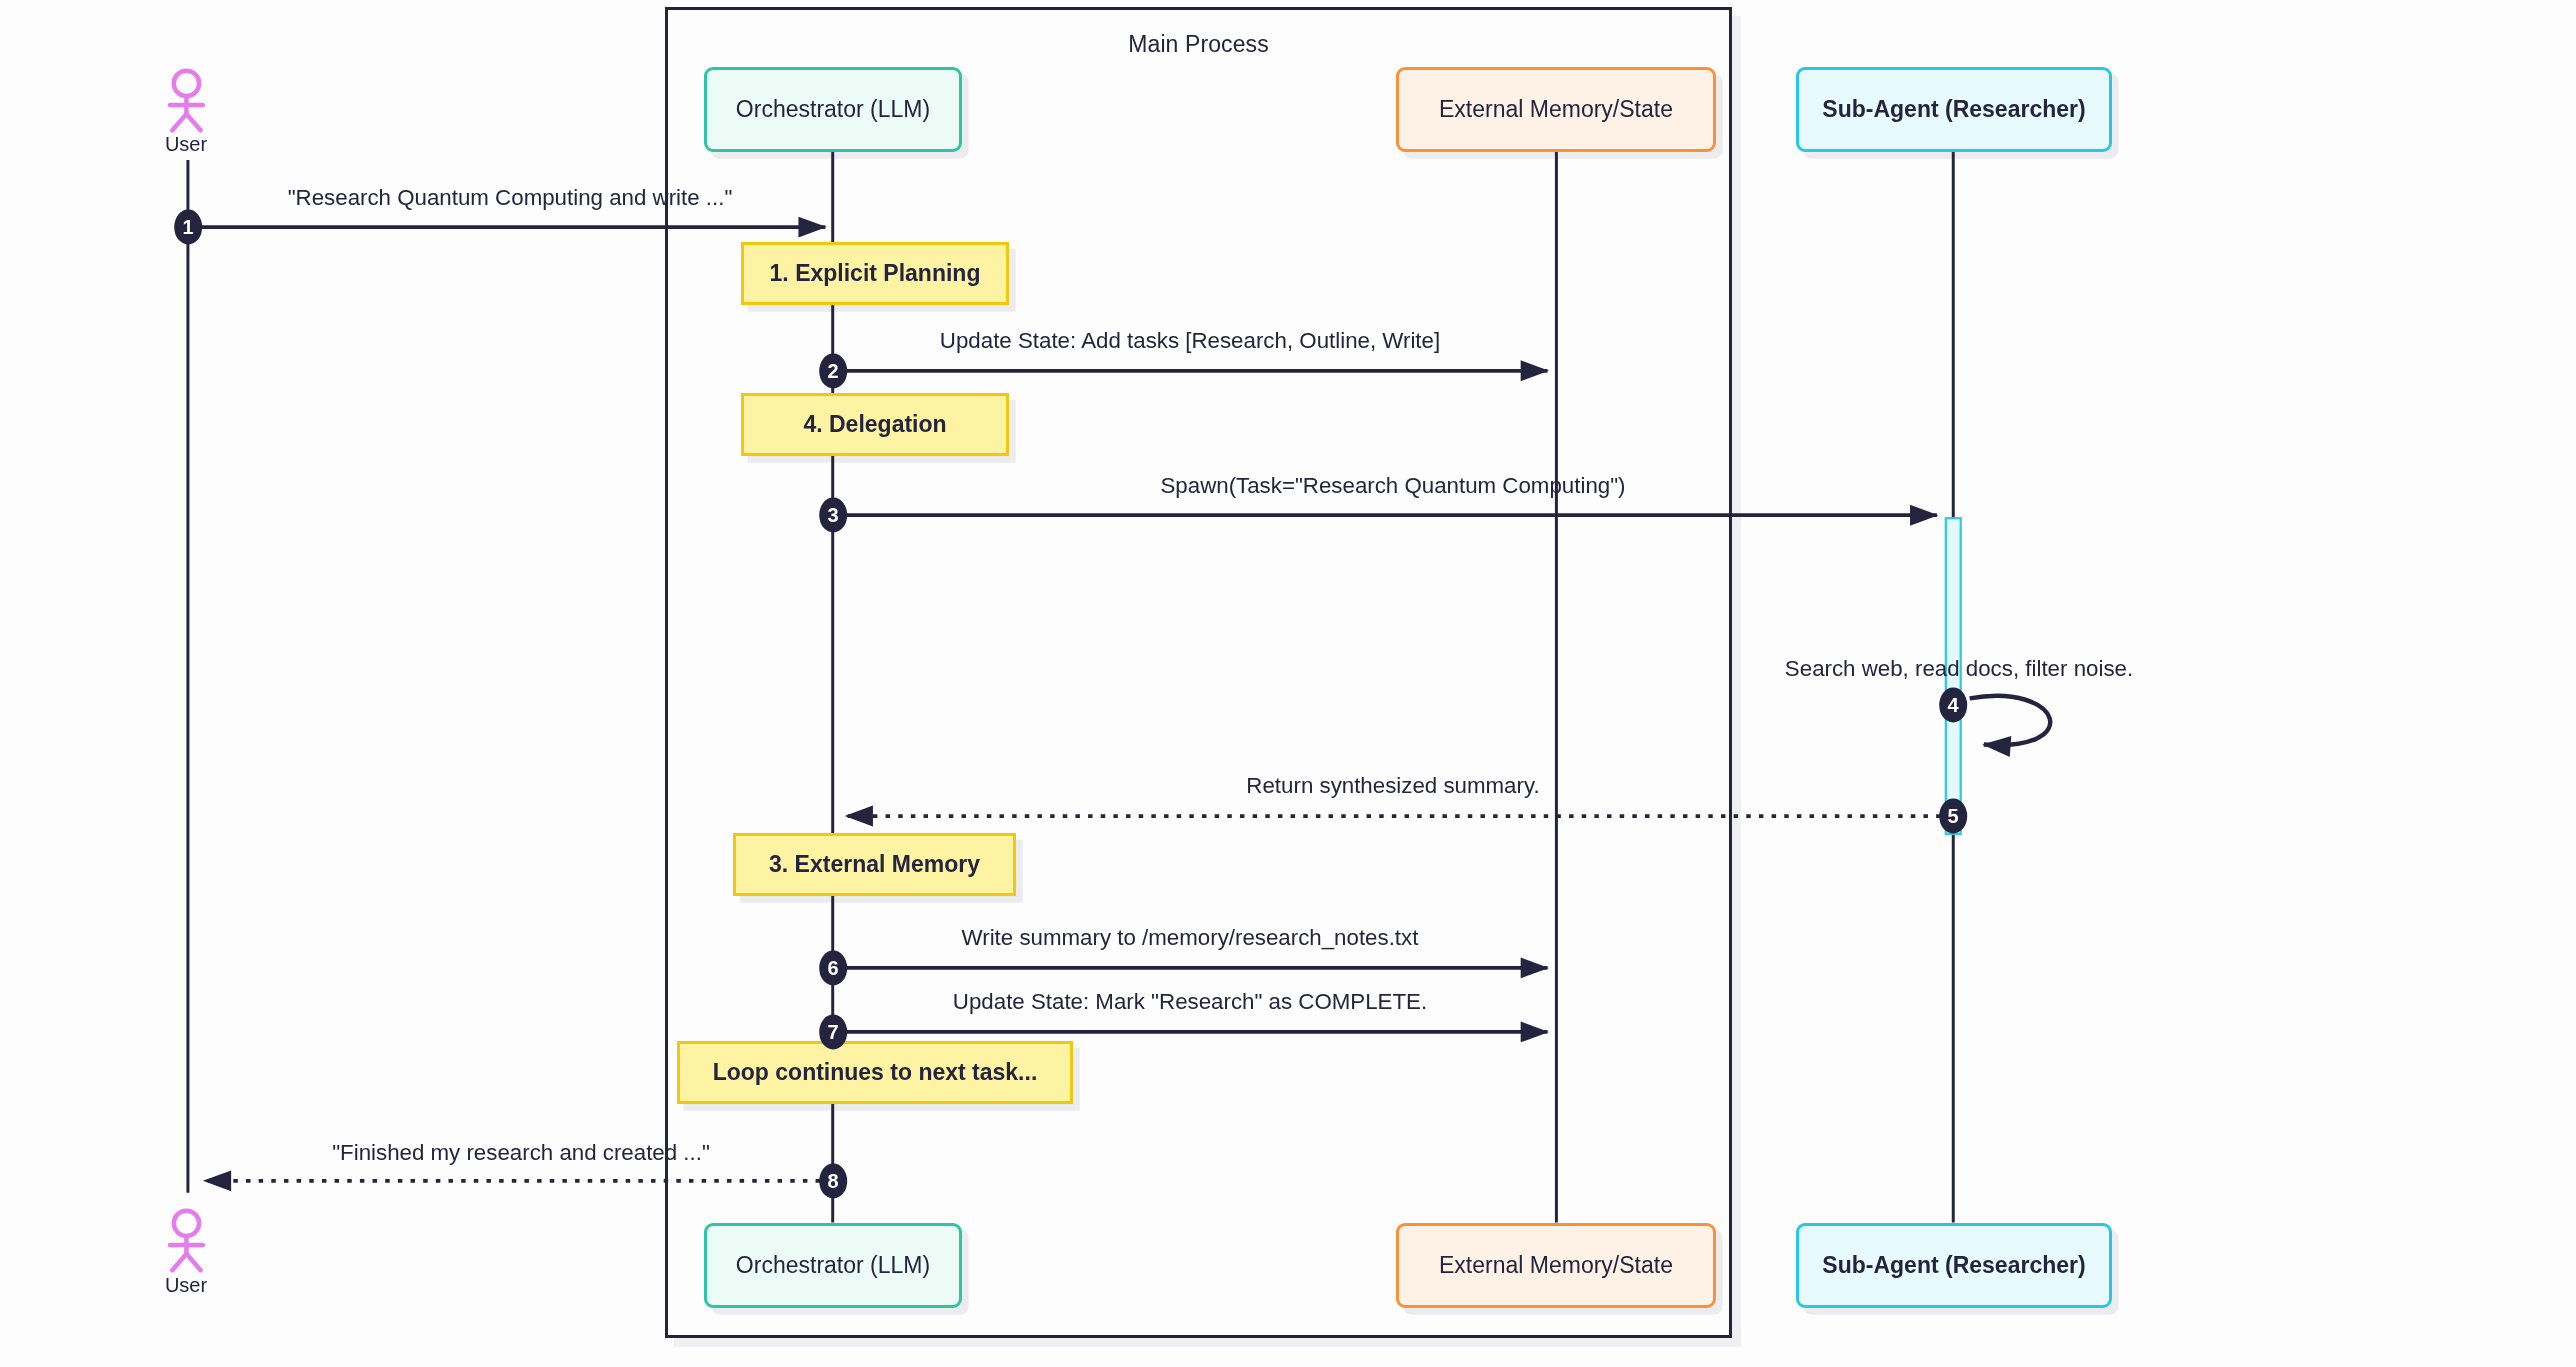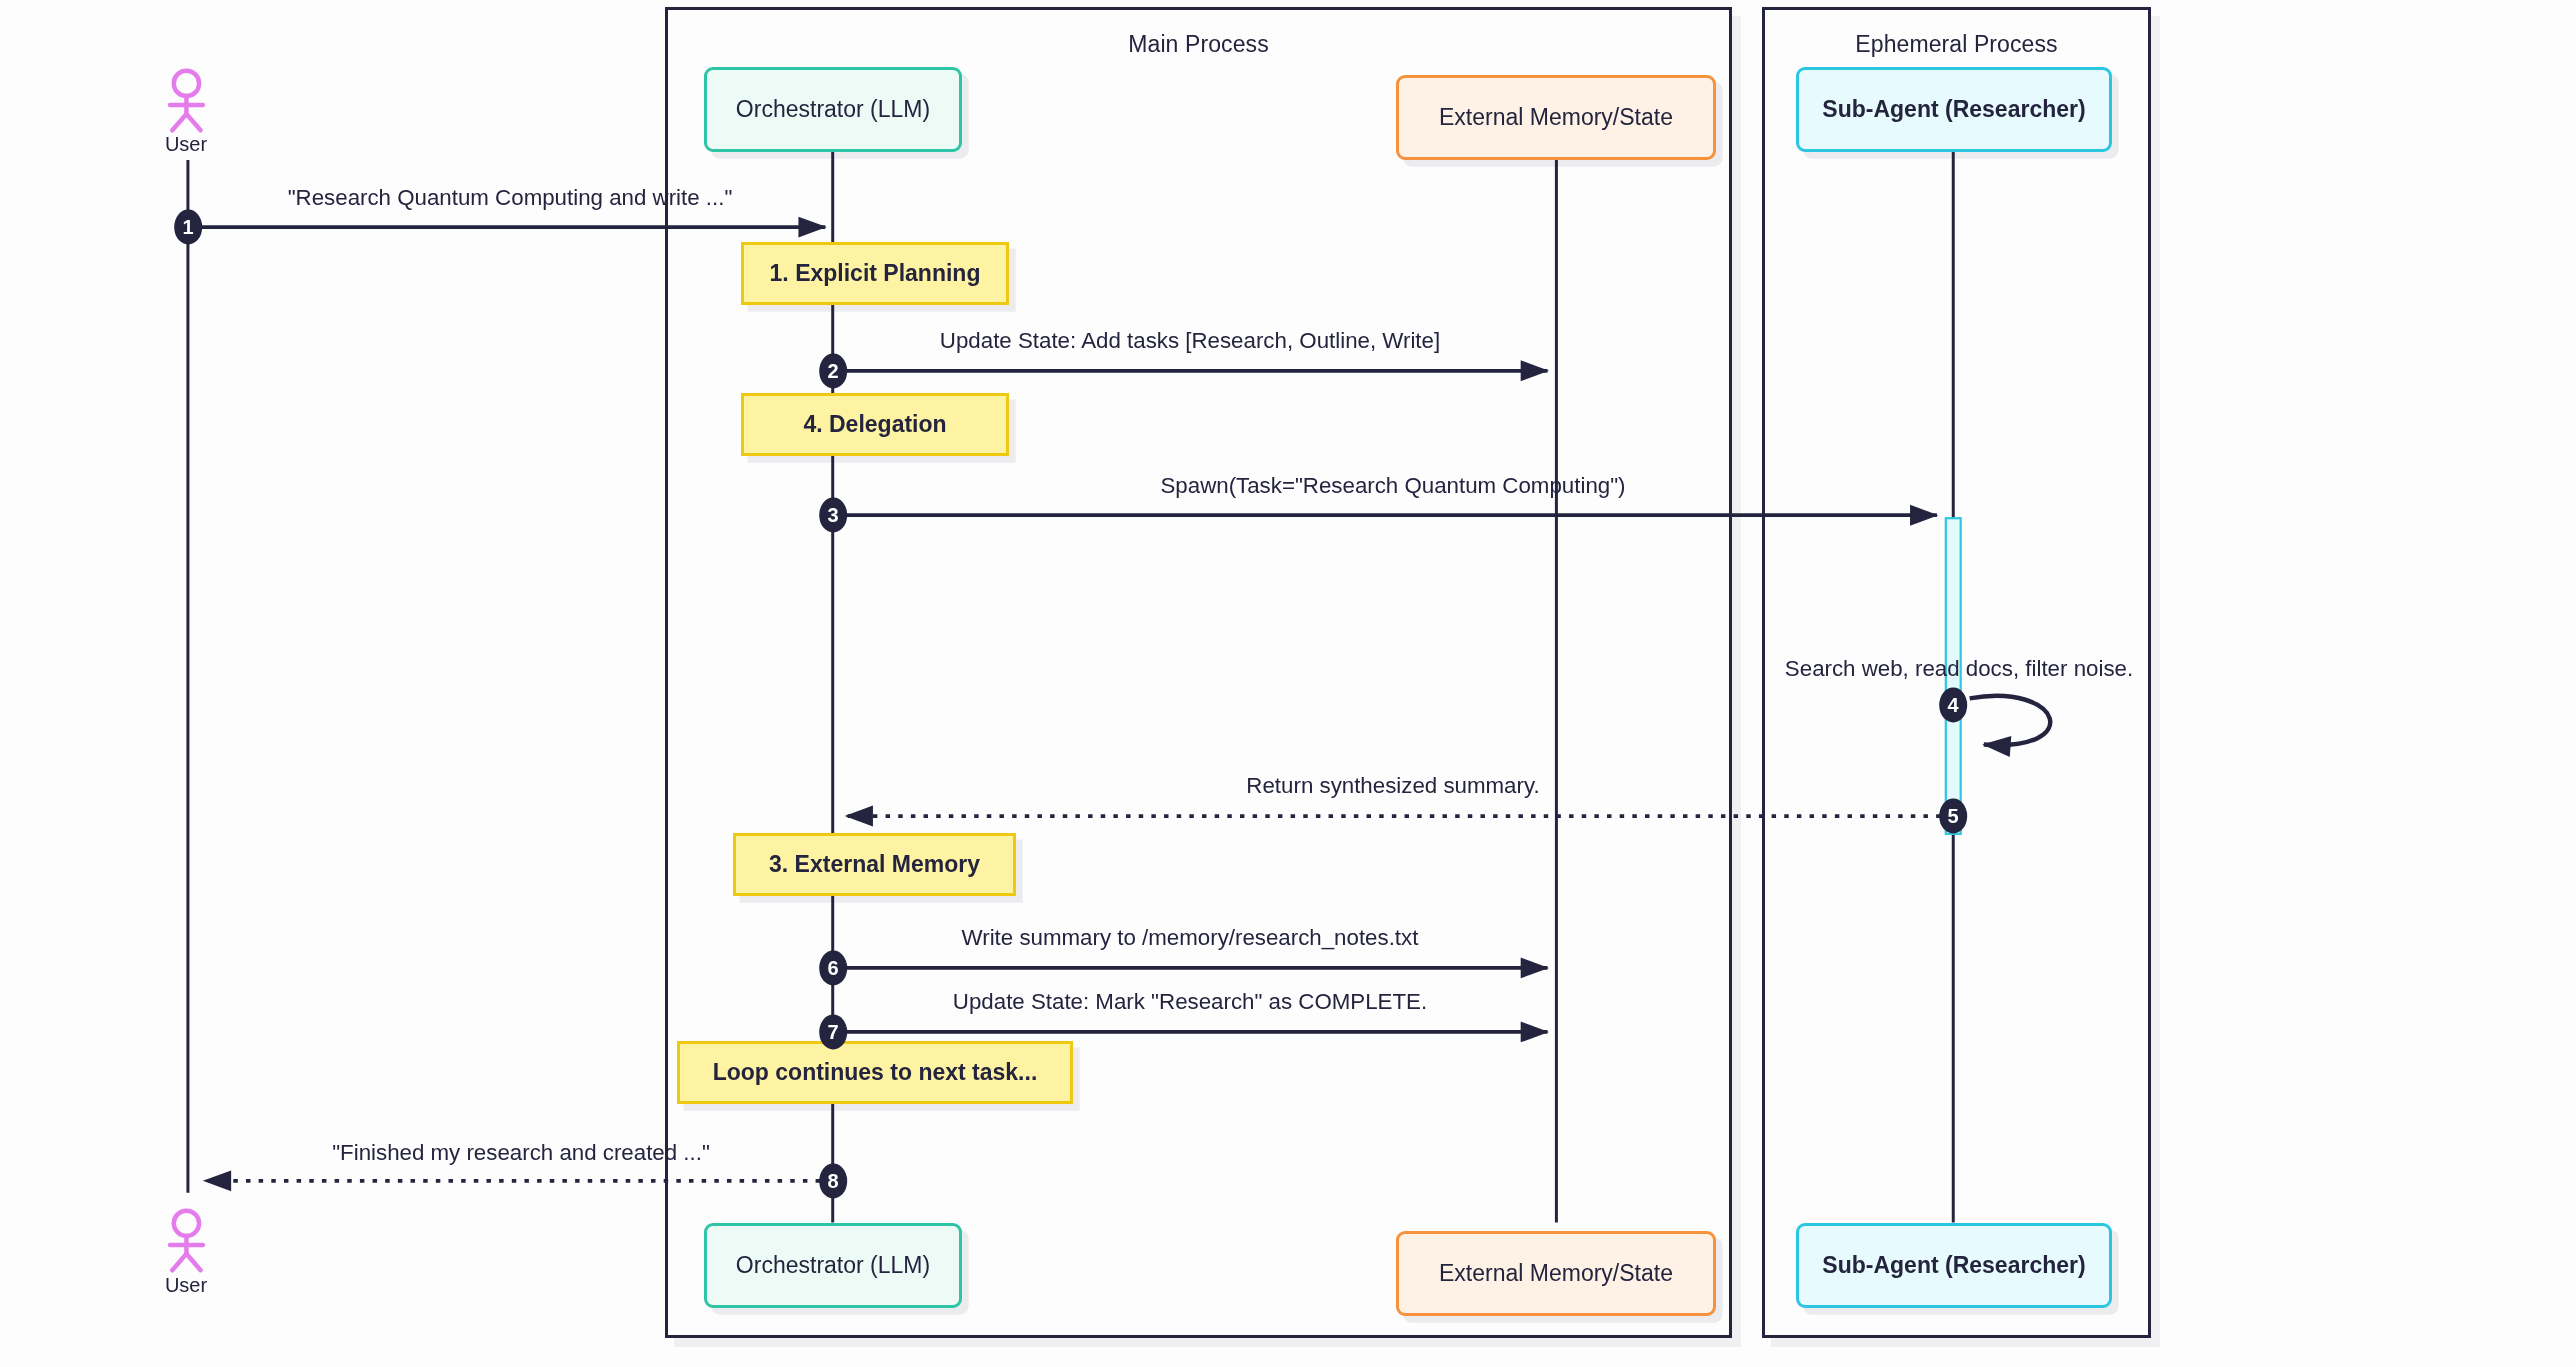--- a/index.html
+++ b/index.html
@@ -22,44 +22,41 @@
   svg .actor{stroke:var(--actor-pink);}
   #arrowhead-path{fill:var(--ink);}
   .frame{position:absolute;border:3px solid var(--ink);background:transparent;z-index:1;
          box-shadow:9px 9px 0 rgba(36,36,62,0.06);}
   .frame-title{position:absolute;left:0;right:0;top:21px;text-align:center;font-size:23px;
                font-weight:500;letter-spacing:0.1px;}
   .pbox{position:absolute;border:3px solid;border-radius:9px;display:flex;align-items:center;
         justify-content:center;font-size:23px;font-weight:500;z-index:3;box-shadow:var(--shadow);
         white-space:nowrap;}
   .pbox.teal{background:var(--teal-fill);border-color:var(--teal-border);}
-  .pbox.orange{background:var(--orange-fill);border-color:var(--orange-border);margin-top:8px;}
+  .pbox.orange{background:var(--orange-fill);border-color:var(--orange-border);}
   .pbox.cyan{background:var(--cyan-fill);border-color:var(--cyan-border);font-weight:bold;}
   .note{position:absolute;background:var(--note-fill);border:3px solid var(--note-border);
         display:flex;flex-direction:column;align-items:center;justify-content:center;
         font-size:23px;font-weight:700;z-index:3;box-shadow:var(--shadow);white-space:nowrap;
         line-height:30.5px;margin-left:42px;}
   .msg-label{position:absolute;transform:translate(-50%,-50%);font-size:22.3px;font-weight:500;
              white-space:nowrap;z-index:4;}
   .seq{position:absolute;width:27.6px;height:35px;border-radius:50%;background:var(--ink);
        color:#fff;font-size:20px;font-weight:700;display:flex;align-items:center;
        justify-content:center;transform:translate(-50%,-50%);z-index:5;}
   .actor-label{position:absolute;transform:translate(-50%,-50%);font-size:20px;font-weight:500;
                z-index:4;}
 </style>
 </head>
 <body>
 
 <div class="stage">
 
   <div class="frame" style="left:665px;top:7.4px;width:1067px;height:1331px;">
     <div class="frame-title">Main Process</div>
-  </div>
-  <div class="frame" style="left:1762px;top:7.4px;width:389px;height:1331px;">
-    <div class="frame-title">Ephemeral Process</div>
   </div>
 
   <svg class="layer" viewBox="0 0 3459 1836">
     <defs>
       <marker id="arrowhead" markerUnits="userSpaceOnUse" markerWidth="46" markerHeight="36" refX="38" refY="17" orient="auto">
         <path id="arrowhead-path" d="M2,3 L40,17 L2,31 Z"></path>
       </marker>
     </defs>
 
     <g>

